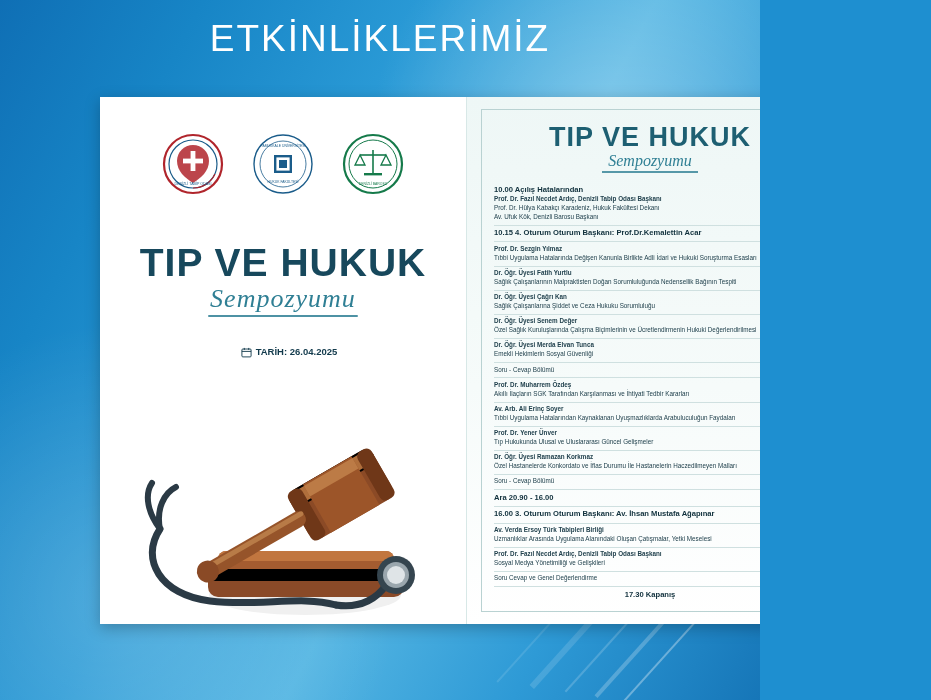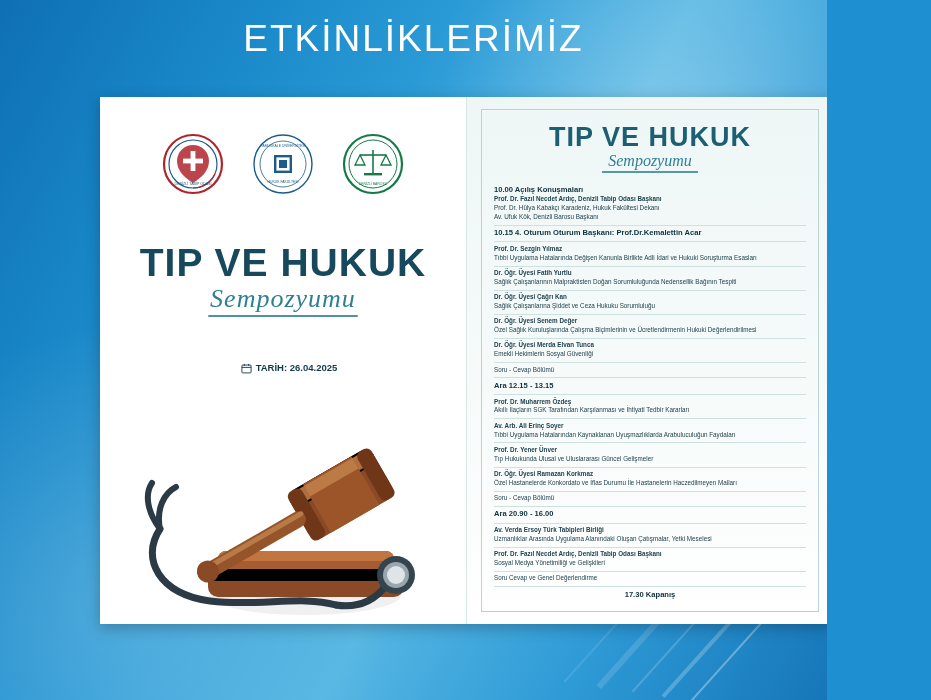--- a/index.html
+++ b/index.html
@@ -8,21 +8,21 @@
   }
   body {
     width: 931px;
     height: 700px;
     overflow: hidden;
     font-family: "Liberation Sans", sans-serif;
     background: #1e8fd0;
   }
   .page {
     position: relative;
-    width: 827px;
+    width: 760px;
     height: 700px;
     background:
       linear-gradient(118deg, #0f6fb5 0%, #1785c6 18%, #2a9ad6 38%, #55b6e3 58%, #2e9ad6 78%, #1676b8 100%);
     overflow: hidden;
   }
   
   .streak {
     position: absolute;
     background: rgba(255,255,255,0.45);
     transform: rotate(42deg);
@@ -122,21 +122,21 @@
   }
   .sub-underline {
     width: 150px;
     height: 2px;
     background: #2f7f94;
     margin: 1px auto 0 auto;
     border-radius: 2px;
     opacity: .85;
   }
   .poster-meta {
-    margin-top: 42px;
+    margin-top: 26px;
     text-align: center;
     color: #123a4c;
     font-size: 9.5px;
     font-weight: bold;
     line-height: 1.9;
     padding-left: 12px;
   }
   .poster-meta .row {
     display: flex;
     justify-content: center;
@@ -327,21 +327,21 @@
       </div>
     </div>
 
     <div class="program">
       <div class="program-inner">
         <div class="prog-title">TIP VE HUKUK</div>
         <div class="prog-sub">Sempozyumu</div>
         <div class="prog-sub-underline"></div>
         <div class="schedule" id="schedule">
             <div class="sch-block">
-              <div class="sch-head">10.00 Açılış Konuşmaları</div>
+              <div class="sch-head">10.00 Açılış Hatalarından</div>
               <div class="sch-line name">Prof. Dr. Fazıl Necdet Ardıç, Denizli Tabip Odası Başkanı</div>
               <div class="sch-line">Prof. Dr. Hülya Kabakçı Karadeniz, Hukuk Fakültesi Dekanı</div>
               <div class="sch-line">Av. Ufuk Kök, Denizli Barosu Başkanı</div>
             </div>
             <div class="sch-block">
               <div class="sch-head">10.15 4. Oturum Oturum Başkanı: Prof.Dr.Kemalettin Acar</div>
             </div>
             <div class="sch-block">
               <div class="sch-line name">Prof. Dr. Sezgin Yılmaz</div>
               <div class="sch-line">Tıbbi Uygulama Hatalarında Değişen Kanunla Birlikte Adli İdari ve Hukuki Soruşturma Esasları</div>
@@ -359,43 +359,43 @@
               <div class="sch-line">Özel Sağlık Kuruluşlarında Çalışma Biçimlerinin ve Ücretlendirmenin Hukuki Değerlendirilmesi</div>
             </div>
             <div class="sch-block">
               <div class="sch-line name">Dr. Öğr. Üyesi Merda Elvan Tunca</div>
               <div class="sch-line">Emekli Hekimlerin Sosyal Güvenliği</div>
             </div>
             <div class="sch-block">
               <div class="sch-line">Soru - Cevap Bölümü</div>
             </div>
             <div class="sch-block">
-              <div class="sch-head">Ara 12.15 - 13.15</div>
-            </div>
-            <div class="sch-block">
               <div class="sch-line name">Prof. Dr. Muharrem Özdeş</div>
               <div class="sch-line">Akıllı İlaçların SGK Tarafından Karşılanması ve İhtiyati Tedbir Kararları</div>
             </div>
             <div class="sch-block">
               <div class="sch-line name">Av. Arb. Ali Erinç Soyer</div>
               <div class="sch-line">Tıbbi Uygulama Hatalarından Kaynaklanan Uyuşmazlıklarda Arabuluculuğun Faydaları</div>
             </div>
             <div class="sch-block">
               <div class="sch-line name">Prof. Dr. Yener Ünver</div>
               <div class="sch-line">Tıp Hukukunda Ulusal ve Uluslararası Güncel Gelişmeler</div>
             </div>
             <div class="sch-block">
               <div class="sch-line name">Dr. Öğr. Üyesi Ramazan Korkmaz</div>
               <div class="sch-line">Özel Hastanelerde Konkordato ve İflas Durumu İle Hastanelerin Haczedilmeyen Malları</div>
             </div>
             <div class="sch-block">
               <div class="sch-line">Soru - Cevap Bölümü</div>
             </div>
             <div class="sch-block">
               <div class="sch-head">Ara 20.90 - 16.00</div>
+            </div>
+            <div class="sch-block">
+              <div class="sch-head">16.00 3. Oturum Oturum Başkanı: Av. İhsan Mustafa Ağapınar</div>
             </div>
             <div class="sch-block">
               <div class="sch-line name">Av. Verda Ersoy Türk Tabipleri Birliği</div>
               <div class="sch-line">Uzmanlıklar Arasında Uygulama Alanındaki Oluşan Çatışmalar, Yetki Meselesi</div>
             </div>
             <div class="sch-block">
               <div class="sch-line name">Prof. Dr. Fazıl Necdet Ardıç, Denizli Tabip Odası Başkanı</div>
               <div class="sch-line">Sosyal Medya Yönetimiliği ve Gelişkileri</div>
             </div>
             <div class="sch-block">

